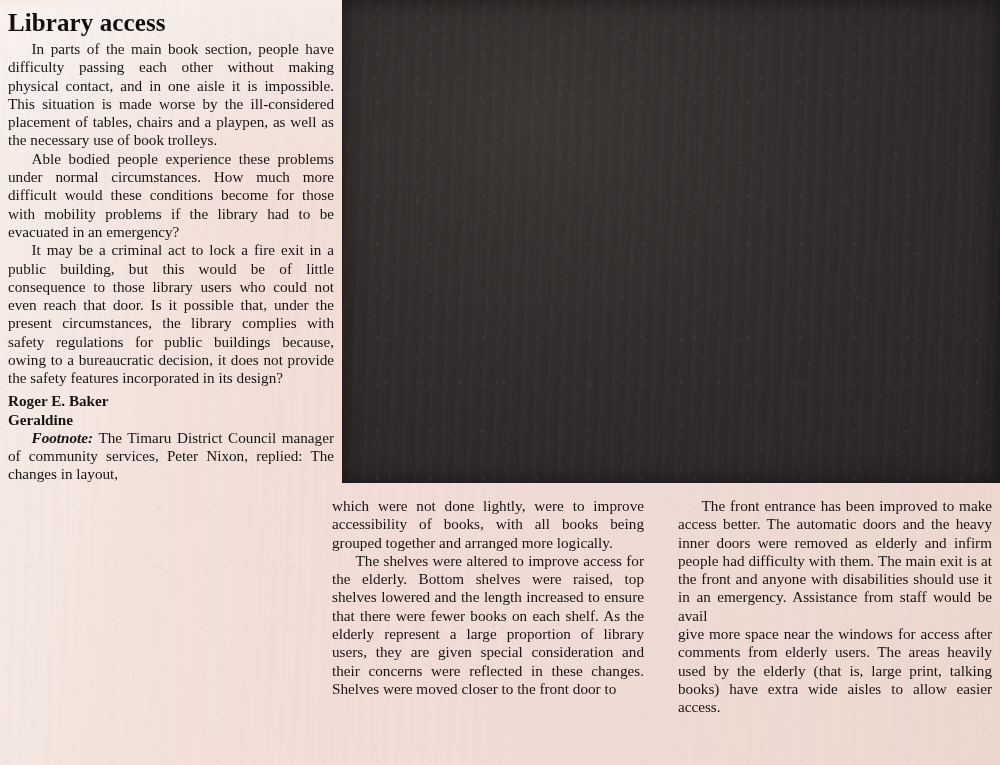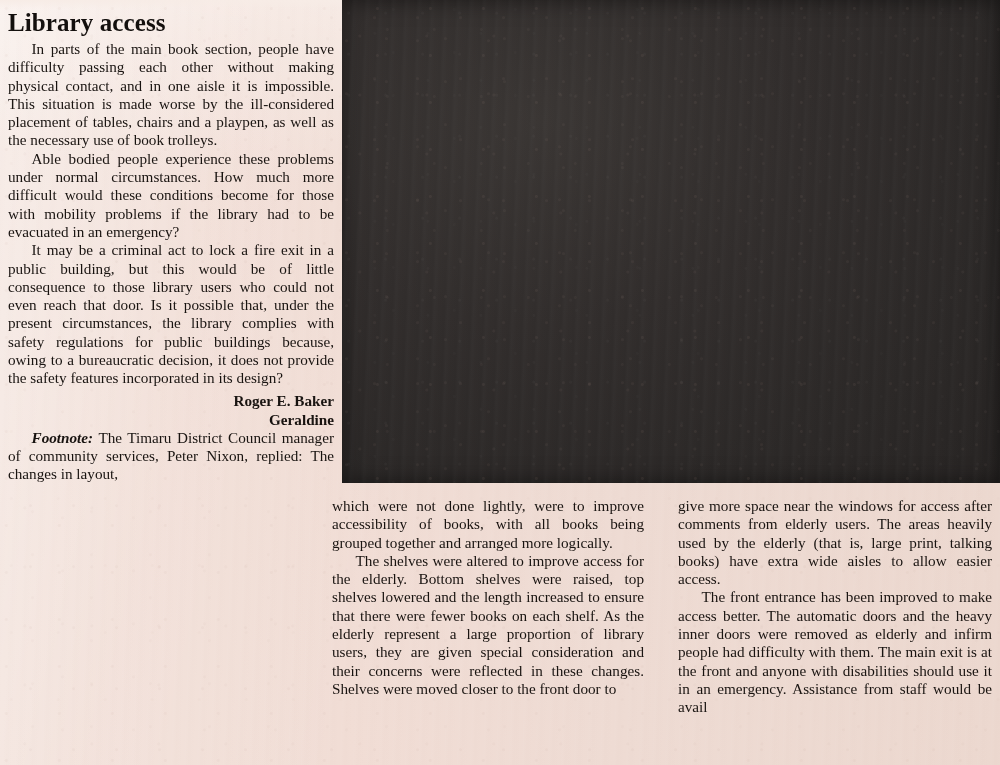--- a/index.html
+++ b/index.html
@@ -121,21 +121,20 @@
     display: inline-block;
     width: 10px;
     height: 10px;
     background: #2b2522;
     box-shadow: inset 0 0 0 1.5px #efdcd4, inset 0 0 0 3px #2b2522;
     margin-right: 5px;
     vertical-align: 1px;
   }
   .sig {
     margin: 3px 0 0 0;
-    text-align: right;
     text-indent: 0;
   }
   .sig-name { font-weight: bold; display: block; line-height: 19px; }
   .sig-place { display: block; line-height: 19px; font-weight: bold; }
   .footnote-label { font-weight: bold; font-style: italic; }
 
   
   .cont { text-align: justify; }
 </style>
 </head>
@@ -160,20 +159,20 @@
 
     <p class="para cont"><span class="footnote-label">Footnote:</span><span> The Timaru District Council manager of community services, Peter Nixon, replied: The changes in layout,</span></p>
   </div>
 
   <div class="col" id="col-2">
     <p class="para first cont">which were not done lightly, were to improve accessibility of books, with all books being grouped together and ar­ranged more logically.</p>
     <p class="para cont">The shelves were altered to improve access for the elderly. Bottom shelves were raised, top shelves lowered and the length increased to ensure that there were fewer books on each shelf. As the elderly represent a large propor­tion of library users, they are given spe­cial consideration and their concerns were reflected in these changes. Shelves were moved closer to the front door to</p>
   </div>
 
   <div class="col" id="col-3">
+    <p class="para cont">The front entrance has been im­proved to make access better. The auto­matic doors and the heavy inner doors were removed as elderly and infirm peo­ple had difficulty with them. The main exit is at the front and anyone with disabilities should use it in an emergen­cy. Assistance from staff would be avail­</p>
     <p class="para first cont">give more space near the windows for access after comments from elderly us­ers. The areas heavily used by the elder­ly (that is, large print, talking books) have extra wide aisles to allow easier access.</p>
-    <p class="para cont">The front entrance has been im­proved to make access better. The auto­matic doors and the heavy inner doors were removed as elderly and infirm peo­ple had difficulty with them. The main exit is at the front and anyone with disabilities should use it in an emergen­cy. Assistance from staff would be avail­</p>
   </div>
 
   <div id="grain"></div>
   <div id="streaks"></div>
   <div id="top-edge"></div>
 </div>
 
 </body></html>

